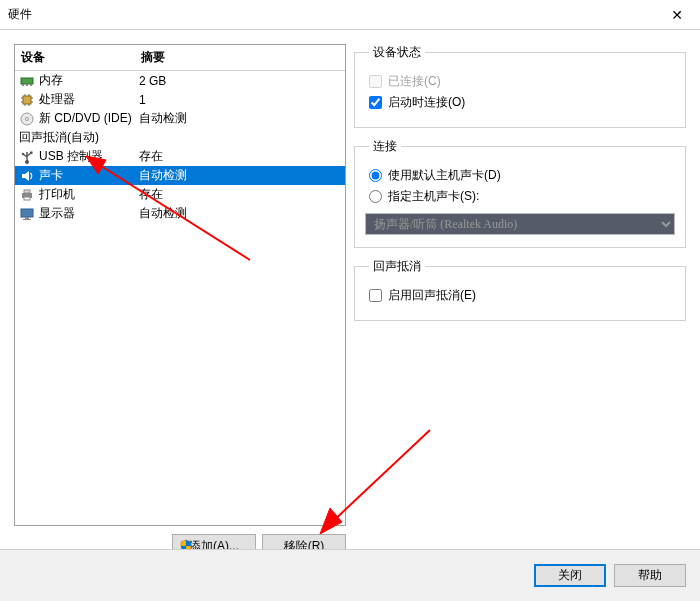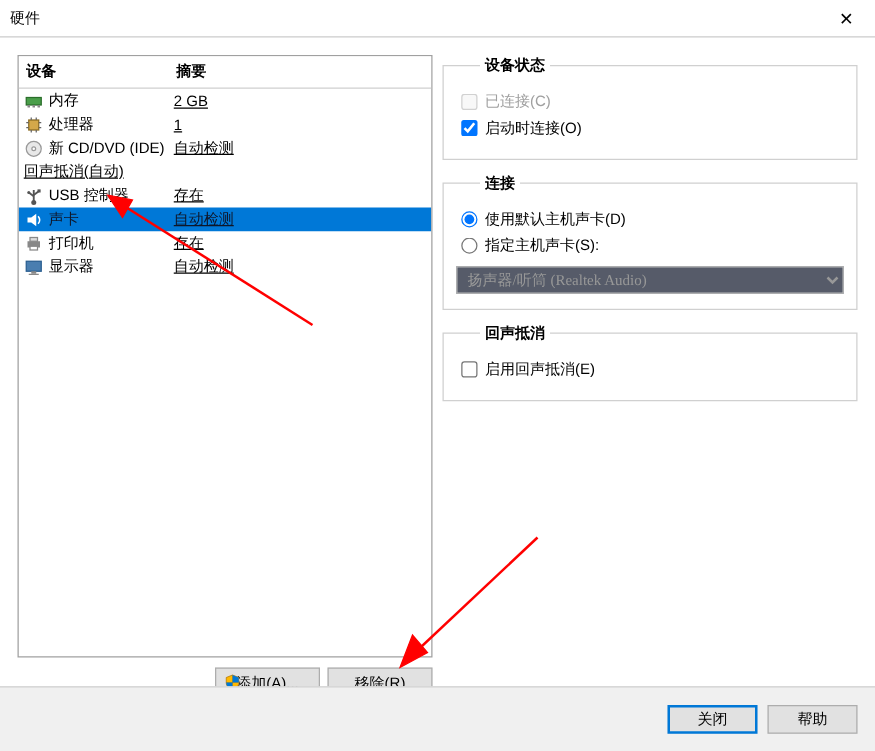--- a/index.html
+++ b/index.html
@@ -7,30 +7,30 @@
 .titlebar { height: 30px; border-bottom: 1px solid #ccc; display: flex; align-items: center; justify-content: space-between; padding: 0 0 0 8px; background: #fff; }
 .titlebar .title { font-size: 12px; }
 .titlebar .close { width: 46px; height: 30px; display: flex; align-items: center; justify-content: center; font-size: 14px; font-family: Arial; }
 .content { display: flex; padding: 14px 14px 0 14px; gap: 8px; height: 528px; }
 .left-col { flex: 1; display: flex; flex-direction: column; }
 .device-box { border: 1px solid #a0a0a0; flex: 1; background: #fff; display: flex; flex-direction: column; overflow: hidden; }
 .dev-header { display: flex; border-bottom: 1px solid #d0d0d0; background: #fff; }
 .dev-header > div { padding: 4px 6px; flex: 1; font-size: 12px; font-weight: bold; }
 .dev-header > div:first-child { flex: 0 0 120px; }
 .dev-row { display: flex; align-items: center; padding: 1px 4px; cursor: default; }
-.dev-row.selected { background: #0078d7; color: #0f172a; }
+.dev-row.selected { background: #0078d7; color: #ffffff; }
 .dev-row .dev-name { flex: 0 0 120px; display: flex; align-items: center; gap: 4px; }
-.dev-row .dev-summary { flex: 1; text-decoration: underline; }
+.dev-row .dev-summary { flex: 1; }
 .icon { width: 16px; height: 16px; display: inline-flex; align-items: center; justify-content: center; flex-shrink: 0; }
 .btn-row { display: flex; justify-content: flex-end; gap: 6px; padding: 8px 0 0 0; }
 button.win { min-width: 84px; height: 24px; border: 1px solid #adadad; background: #e1e1e1; font-size: 12px; font-family: Liberation Sans, sans-serif; padding: 0 8px; position: relative; }
 button.win .shield { position: absolute; left: 6px; top: 4px; }
 .right-col { flex: 1; display: flex; flex-direction: column; gap: 10px; }
 fieldset.grp { border: 1px solid #d0d0d0; padding: 10px 10px 12px 10px; position: relative; }
-fieldset.grp legend { padding: 0 4px; margin-left: 19px; font-size: 12px; font-weight: bold; }
+fieldset.grp legend { padding: 0 4px; margin-left: 4px; font-size: 12px; }
 .chk, .rad { display: flex; align-items: center; gap: 6px; margin: 2px 0 4px 4px; }
 .chk input, .rad input { width: 13px; height: 13px; }
 .chk.disabled { color: #a0a0a0; }
 select.combo { width: 100%; height: 22px; border: 1px solid #a0a0a0; background: #0f172a; color: #6d6d6d; font-family: Liberation Serif, serif; font-size: 12px; padding: 0 4px; margin-top: 4px; }
 .footer { position: absolute; bottom: 0; left: 0; right: 0; height: 52px; border-top: 1px solid #d0d0d0; display: flex; justify-content: flex-end; align-items: center; gap: 8px; padding: 0 14px; background: #f0f0f0; }
 button.footer-btn { min-width: 72px; height: 23px; border: 1px solid #adadad; background: #e1e1e1; font-size: 12px; font-family: inherit; }
 button.footer-btn.default { border: 2px solid #0078d7; }
 .watermark { position: absolute; bottom: 10px; right: 18px; color: #d8d8d8; font-size: 14px; font-style: italic; z-index: -1; font-family: Georgia, serif; letter-spacing: 1px; pointer-events: none; }
 .arrow { position: absolute; pointer-events: none; }
 svg.red-arrow line, svg.red-arrow polygon { stroke: #ff0000; fill: #ff0000; }

